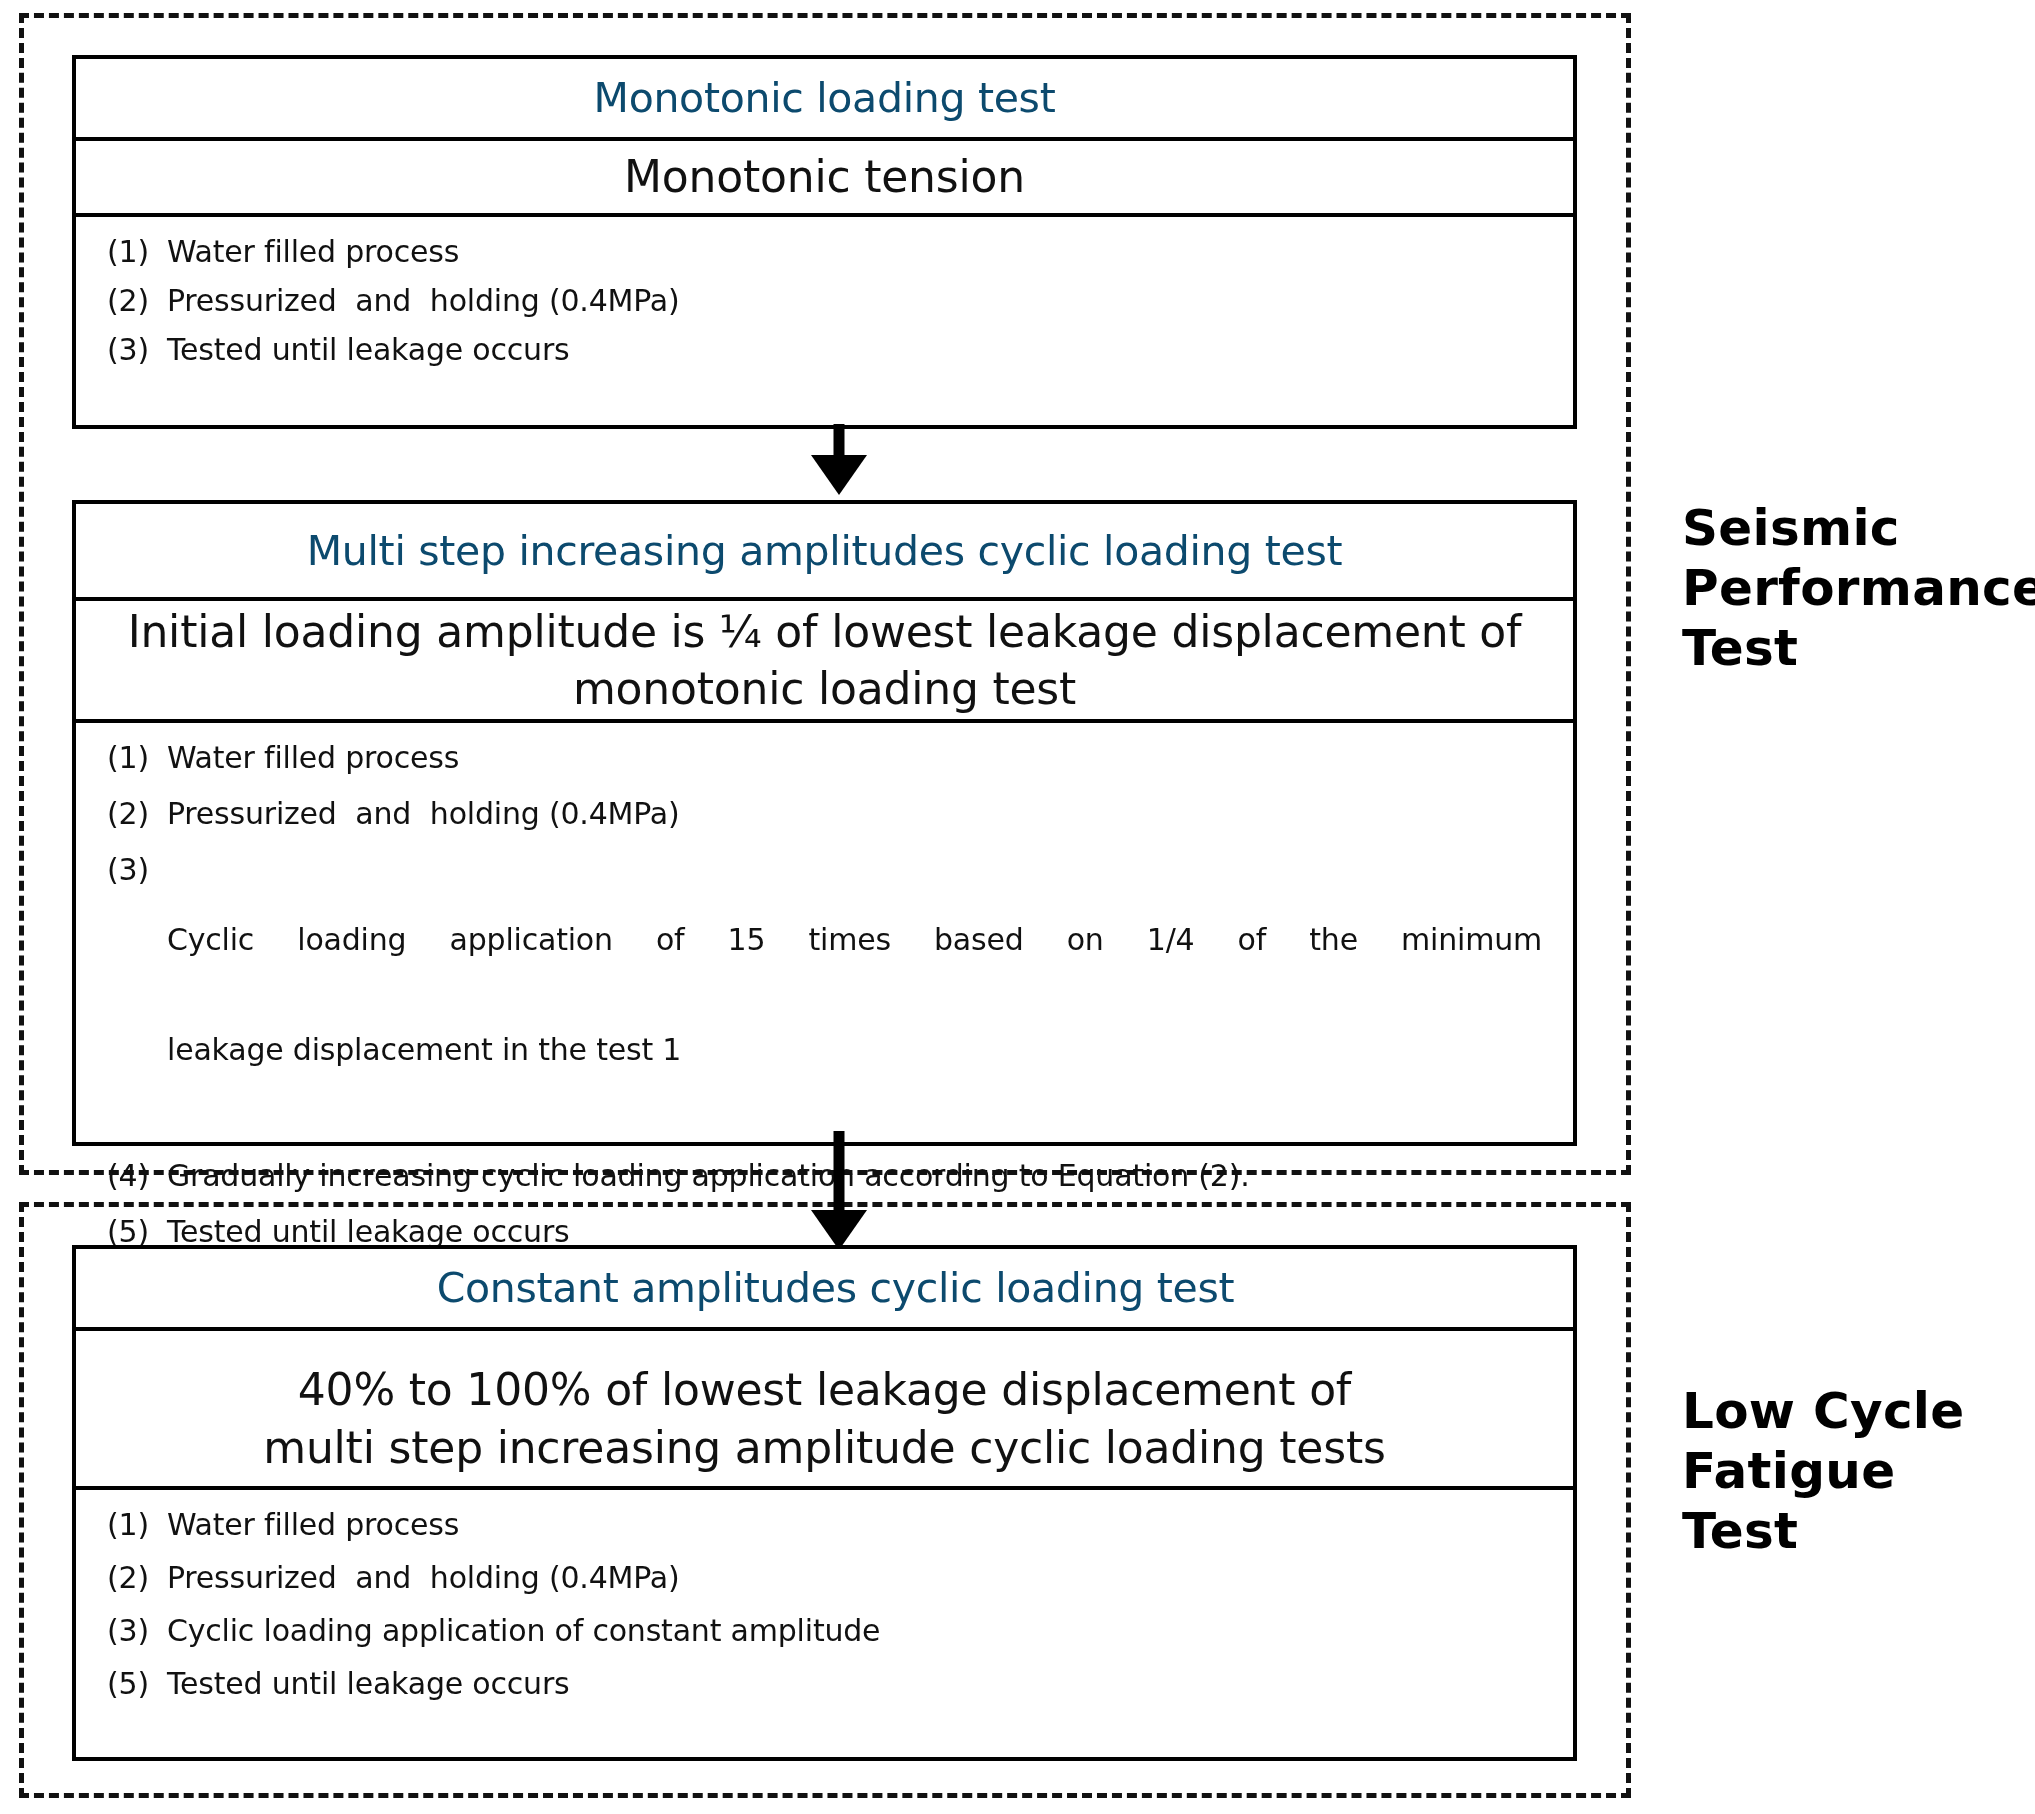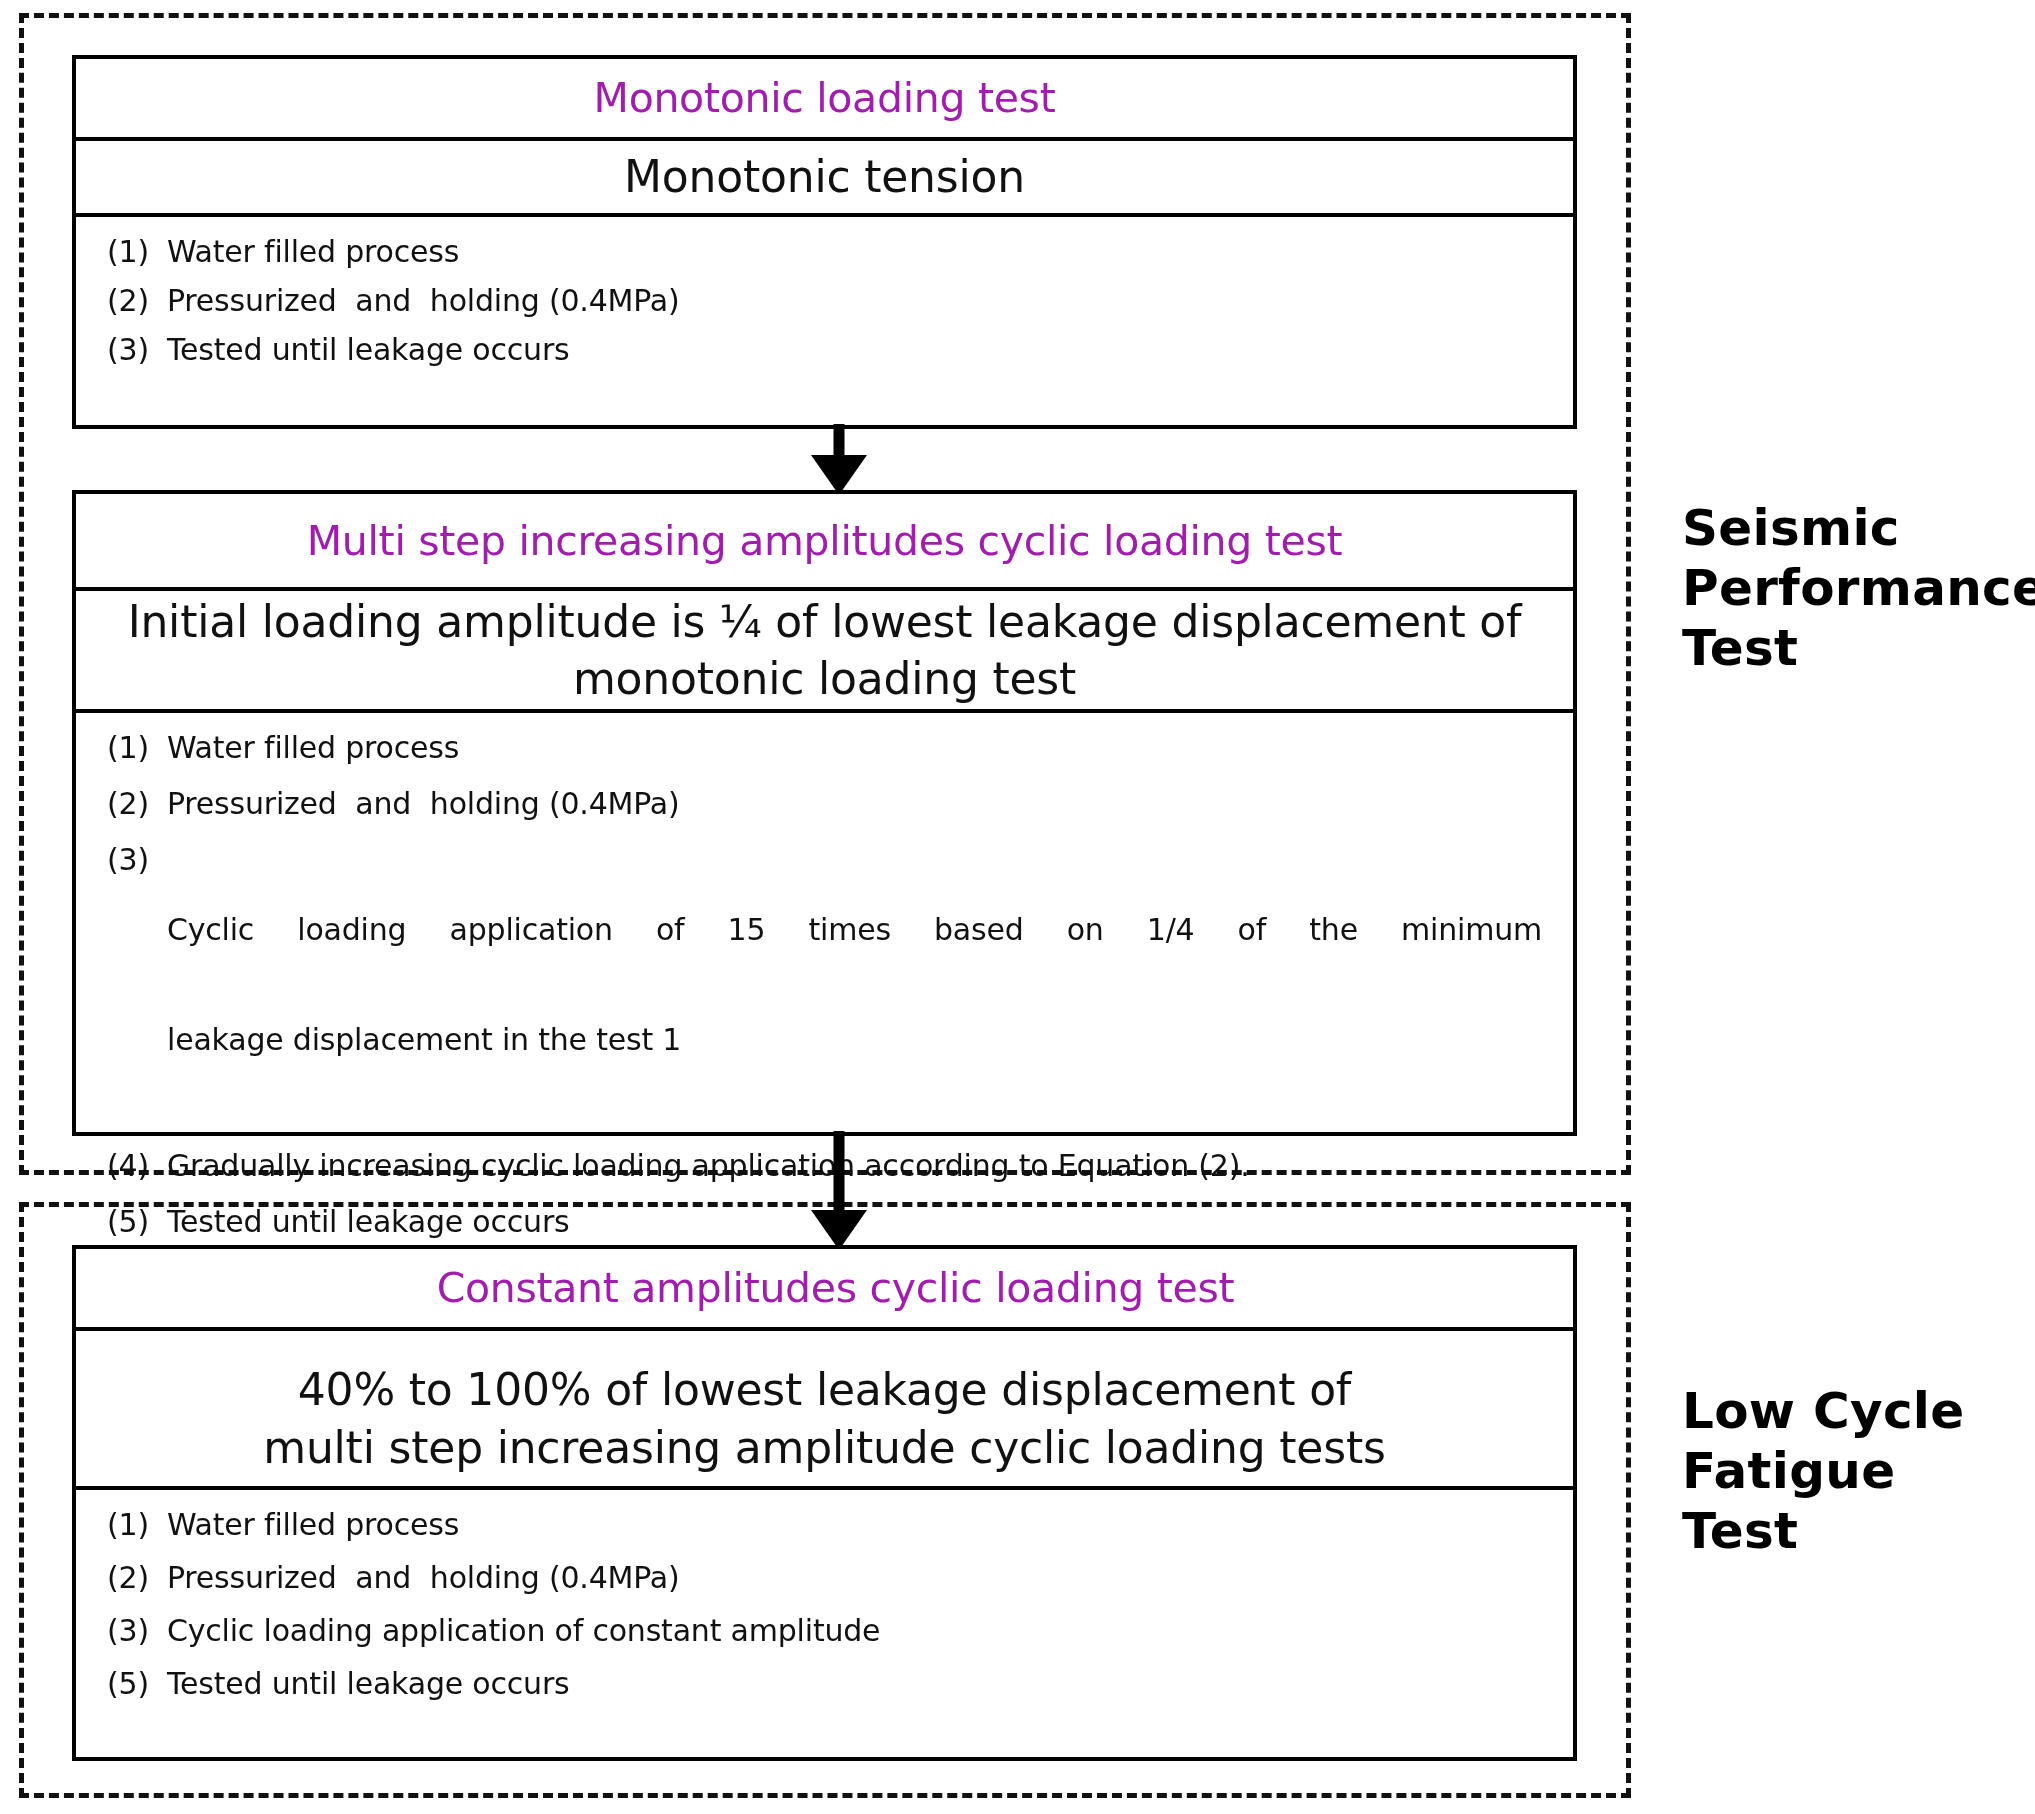--- a/index.html
+++ b/index.html
@@ -42,32 +42,32 @@
   
   .flow-box {
     position: absolute;
     left: 72px;
     width: 1505px;
     box-sizing: border-box;
     border: 4.5px solid #000000;
     background: #ffffff;
   }
   #box-monotonic { top: 55px;   height: 374px; }
-  #box-multistep { top: 490px;  height: 646px; }
+  #box-multistep { top: 500px;  height: 646px; }
   #box-constant  { top: 1245px; height: 516px; }
 
   .box-row { box-sizing: border-box; }
   .row-divider { border-bottom: 4.5px solid #000000; }
 
   .box-title {
     display: flex; align-items: center; justify-content: center;
     font-family: "DejaVu Sans", sans-serif;
     font-size: 41px;
     font-weight: 400;
-    color: #a21caf;
+    color: #0c4a6e;
     text-align: center;
     letter-spacing: -0.3px;
   }
   .box-subtitle {
     display: flex; align-items: center; justify-content: center;
     font-family: "DejaVu Sans", sans-serif;
     font-size: 44px;
     font-weight: 400;
     color: #111111;
     text-align: center;

